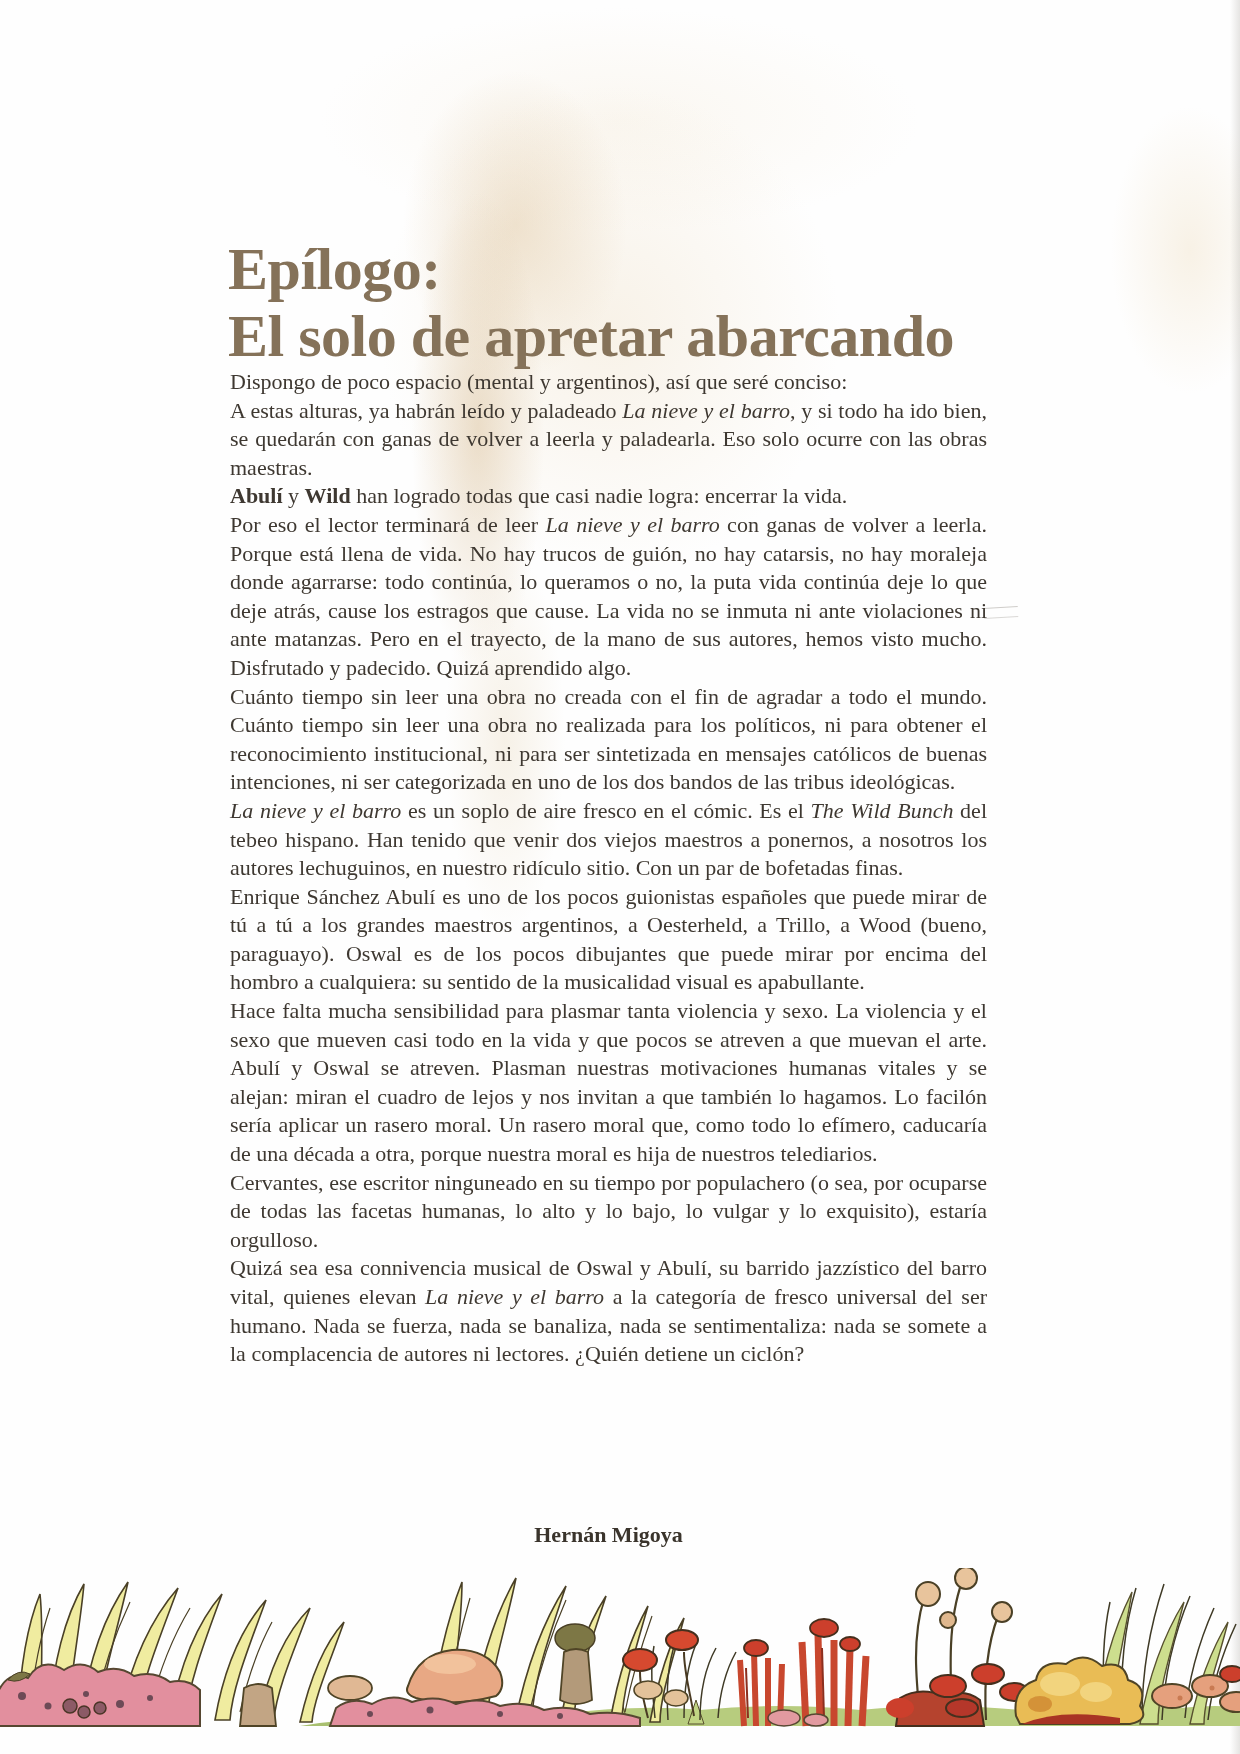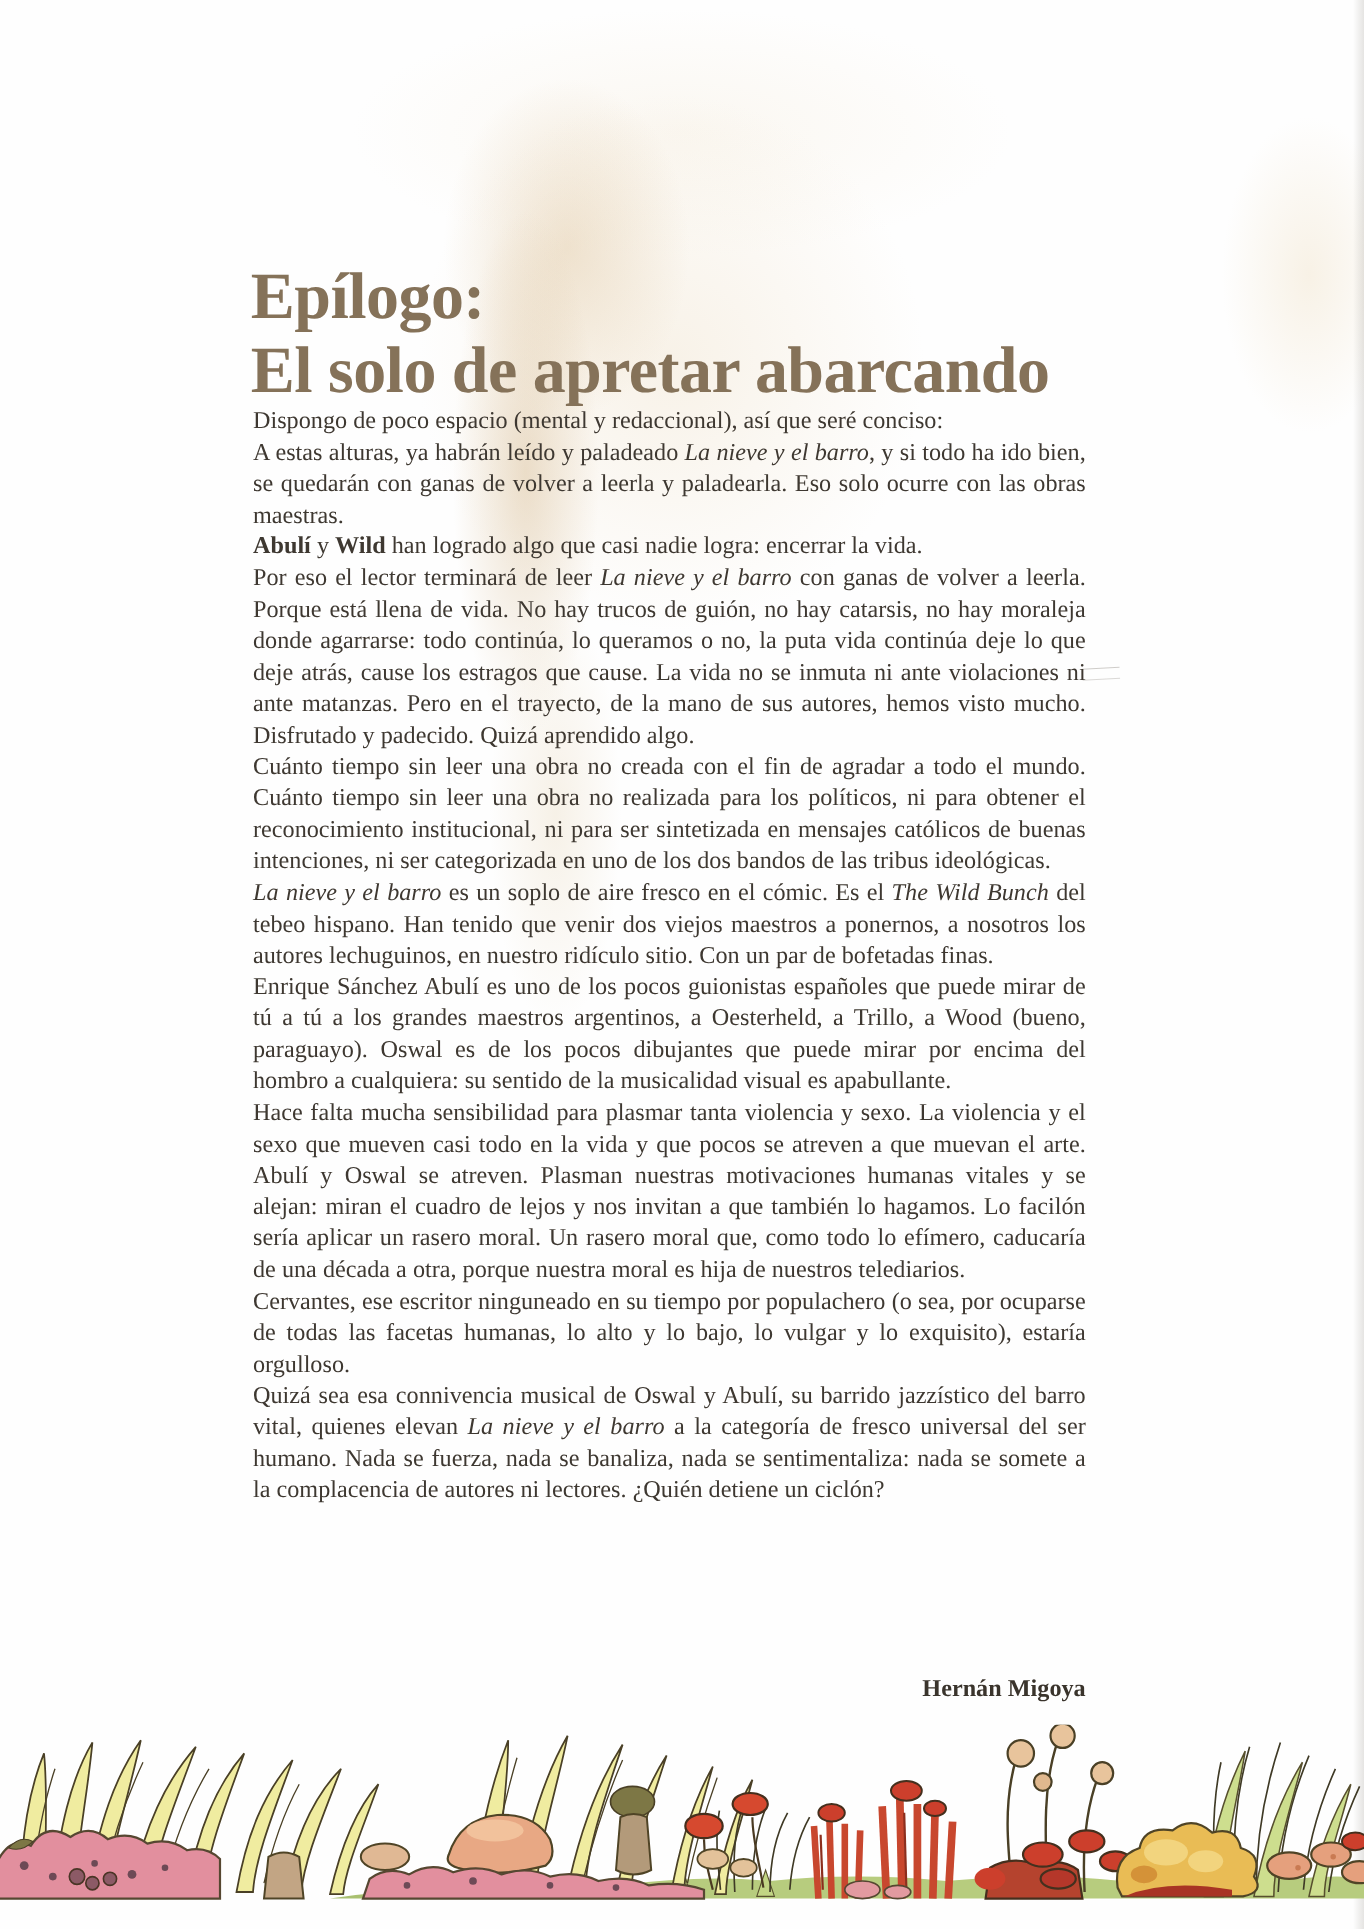--- a/index.html
+++ b/index.html
@@ -14,40 +14,40 @@
       radial-gradient(ellipse 110px 200px at 1190px 250px, rgba(240,226,200,0.45) 0%, rgba(240,226,200,0) 72%),
       radial-gradient(ellipse 400px 150px at 620px 120px, rgba(244,234,216,0.35) 0%, rgba(244,234,216,0) 75%);}
   .edge-shadow{position:absolute;right:0;top:0;width:10px;height:100%;
     background:linear-gradient(to right, rgba(130,125,116,0) 0%, rgba(130,125,116,0.20) 100%);}
   .page-title{position:absolute;left:228px;top:196px;width:800px;z-index:2;
     color:#857259;font-size:60px;line-height:67px;letter-spacing:-0.5px;font-weight:700;}
   .body-text{position:absolute;left:230px;top:368px;width:757px;z-index:2;
     color:#3e3831;font-size:22px;line-height:28.6px;text-align:justify;}
   .body-text p{margin:0;}
   .signature{position:absolute;left:230px;top:1522px;width:757px;z-index:2;
-    text-align:right;color:#3a342c;font-size:22px;font-weight:bold;}
+    text-align:center;color:#3a342c;font-size:22px;font-weight:bold;}
   .smudge-mark{position:absolute;left:984px;top:607px;width:34px;height:9px;z-index:1;
     border-top:1px solid rgba(150,145,138,0.45);border-bottom:1px solid rgba(150,145,138,0.35);
     transform:rotate(-3deg);}
   .meadow{position:absolute;left:0;top:1568px;width:1240px;height:160px;z-index:2;}
 </style>
 </head>
 <body>
 
 <div class="stain-layer"></div>
 <div class="edge-shadow"></div>
 <div class="smudge-mark"></div>
 
 <h1 class="page-title"><span>Epílogo:</span><br>
 <span>El solo de apretar abarcando</span></h1>
 
 <div class="body-text">
-    <p><span>Dispongo de poco espacio (mental y redaccional), así que seré conciso:</span></p>
+    <p><span>Dispongo de poco espacio (mental y argentinos), así que seré conciso:</span></p>
     <p><span>A estas alturas, ya habrán leído y paladeado </span><i>La nieve y el barro</i><span>, y si todo ha ido bien, se quedarán con ganas de volver a leerla y paladearla. Eso solo ocurre con las obras maestras.</span></p>
-    <p><b>Abulí</b><span> y </span><b>Wild</b><span> han logrado algo que casi nadie logra: encerrar la vida.</span></p>
+    <p><b>Abulí</b><span> y </span><b>Wild</b><span> han logrado todas que casi nadie logra: encerrar la vida.</span></p>
     <p><span>Por eso el lector terminará de leer </span><i>La nieve y el barro</i><span> con ganas de volver a leerla. Porque está llena de vida. No hay trucos de guión, no hay catarsis, no hay moraleja donde agarrarse: todo continúa, lo queramos o no, la puta vida continúa deje lo que deje atrás, cause los estragos que cause. La vida no se inmuta ni ante violaciones ni ante matanzas. Pero en el trayecto, de la mano de sus autores, hemos visto mucho. Disfrutado y padecido. Quizá aprendido algo.</span></p>
     <p><span>Cuánto tiempo sin leer una obra no creada con el fin de agradar a todo el mundo. Cuánto tiempo sin leer una obra no realizada para los políticos, ni para obtener el reconocimiento institucional, ni para ser sintetizada en mensajes católicos de buenas intenciones, ni ser categorizada en uno de los dos bandos de las tribus ideológicas.</span></p>
     <p><i>La nieve y el barro</i><span> es un soplo de aire fresco en el cómic. Es el </span><i>The Wild Bunch</i><span> del tebeo hispano. Han tenido que venir dos viejos maestros a ponernos, a nosotros los autores lechuguinos, en nuestro ridículo sitio. Con un par de bofetadas finas.</span></p>
     <p><span>Enrique Sánchez Abulí es uno de los pocos guionistas españoles que puede mirar de tú a tú a los grandes maestros argentinos, a Oesterheld, a Trillo, a Wood (bueno, paraguayo). Oswal es de los pocos dibujantes que puede mirar por encima del hombro a cualquiera: su sentido de la musicalidad visual es apabullante.</span></p>
     <p><span>Hace falta mucha sensibilidad para plasmar tanta violencia y sexo. La violencia y el sexo que mueven casi todo en la vida y que pocos se atreven a que muevan el arte. Abulí y Oswal se atreven. Plasman nuestras motivaciones humanas vitales y se alejan: miran el cuadro de lejos y nos invitan a que también lo hagamos. Lo facilón sería aplicar un rasero moral. Un rasero moral que, como todo lo efímero, caducaría de una década a otra, porque nuestra moral es hija de nuestros telediarios.</span></p>
     <p><span>Cervantes, ese escritor ninguneado en su tiempo por populachero (o sea, por ocuparse de todas las facetas humanas, lo alto y lo bajo, lo vulgar y lo exquisito), estaría orgulloso.</span></p>
     <p><span>Quizá sea esa connivencia musical de Oswal y Abulí, su barrido jazzístico del barro vital, quienes elevan </span><i>La nieve y el barro</i><span> a la categoría de fresco universal del ser humano. Nada se fuerza, nada se banaliza, nada se sentimentaliza: nada se somete a la complacencia de autores ni lectores. ¿Quién detiene un ciclón?</span></p>
   </div>
 
 <div class="signature">Hernán Migoya</div>

